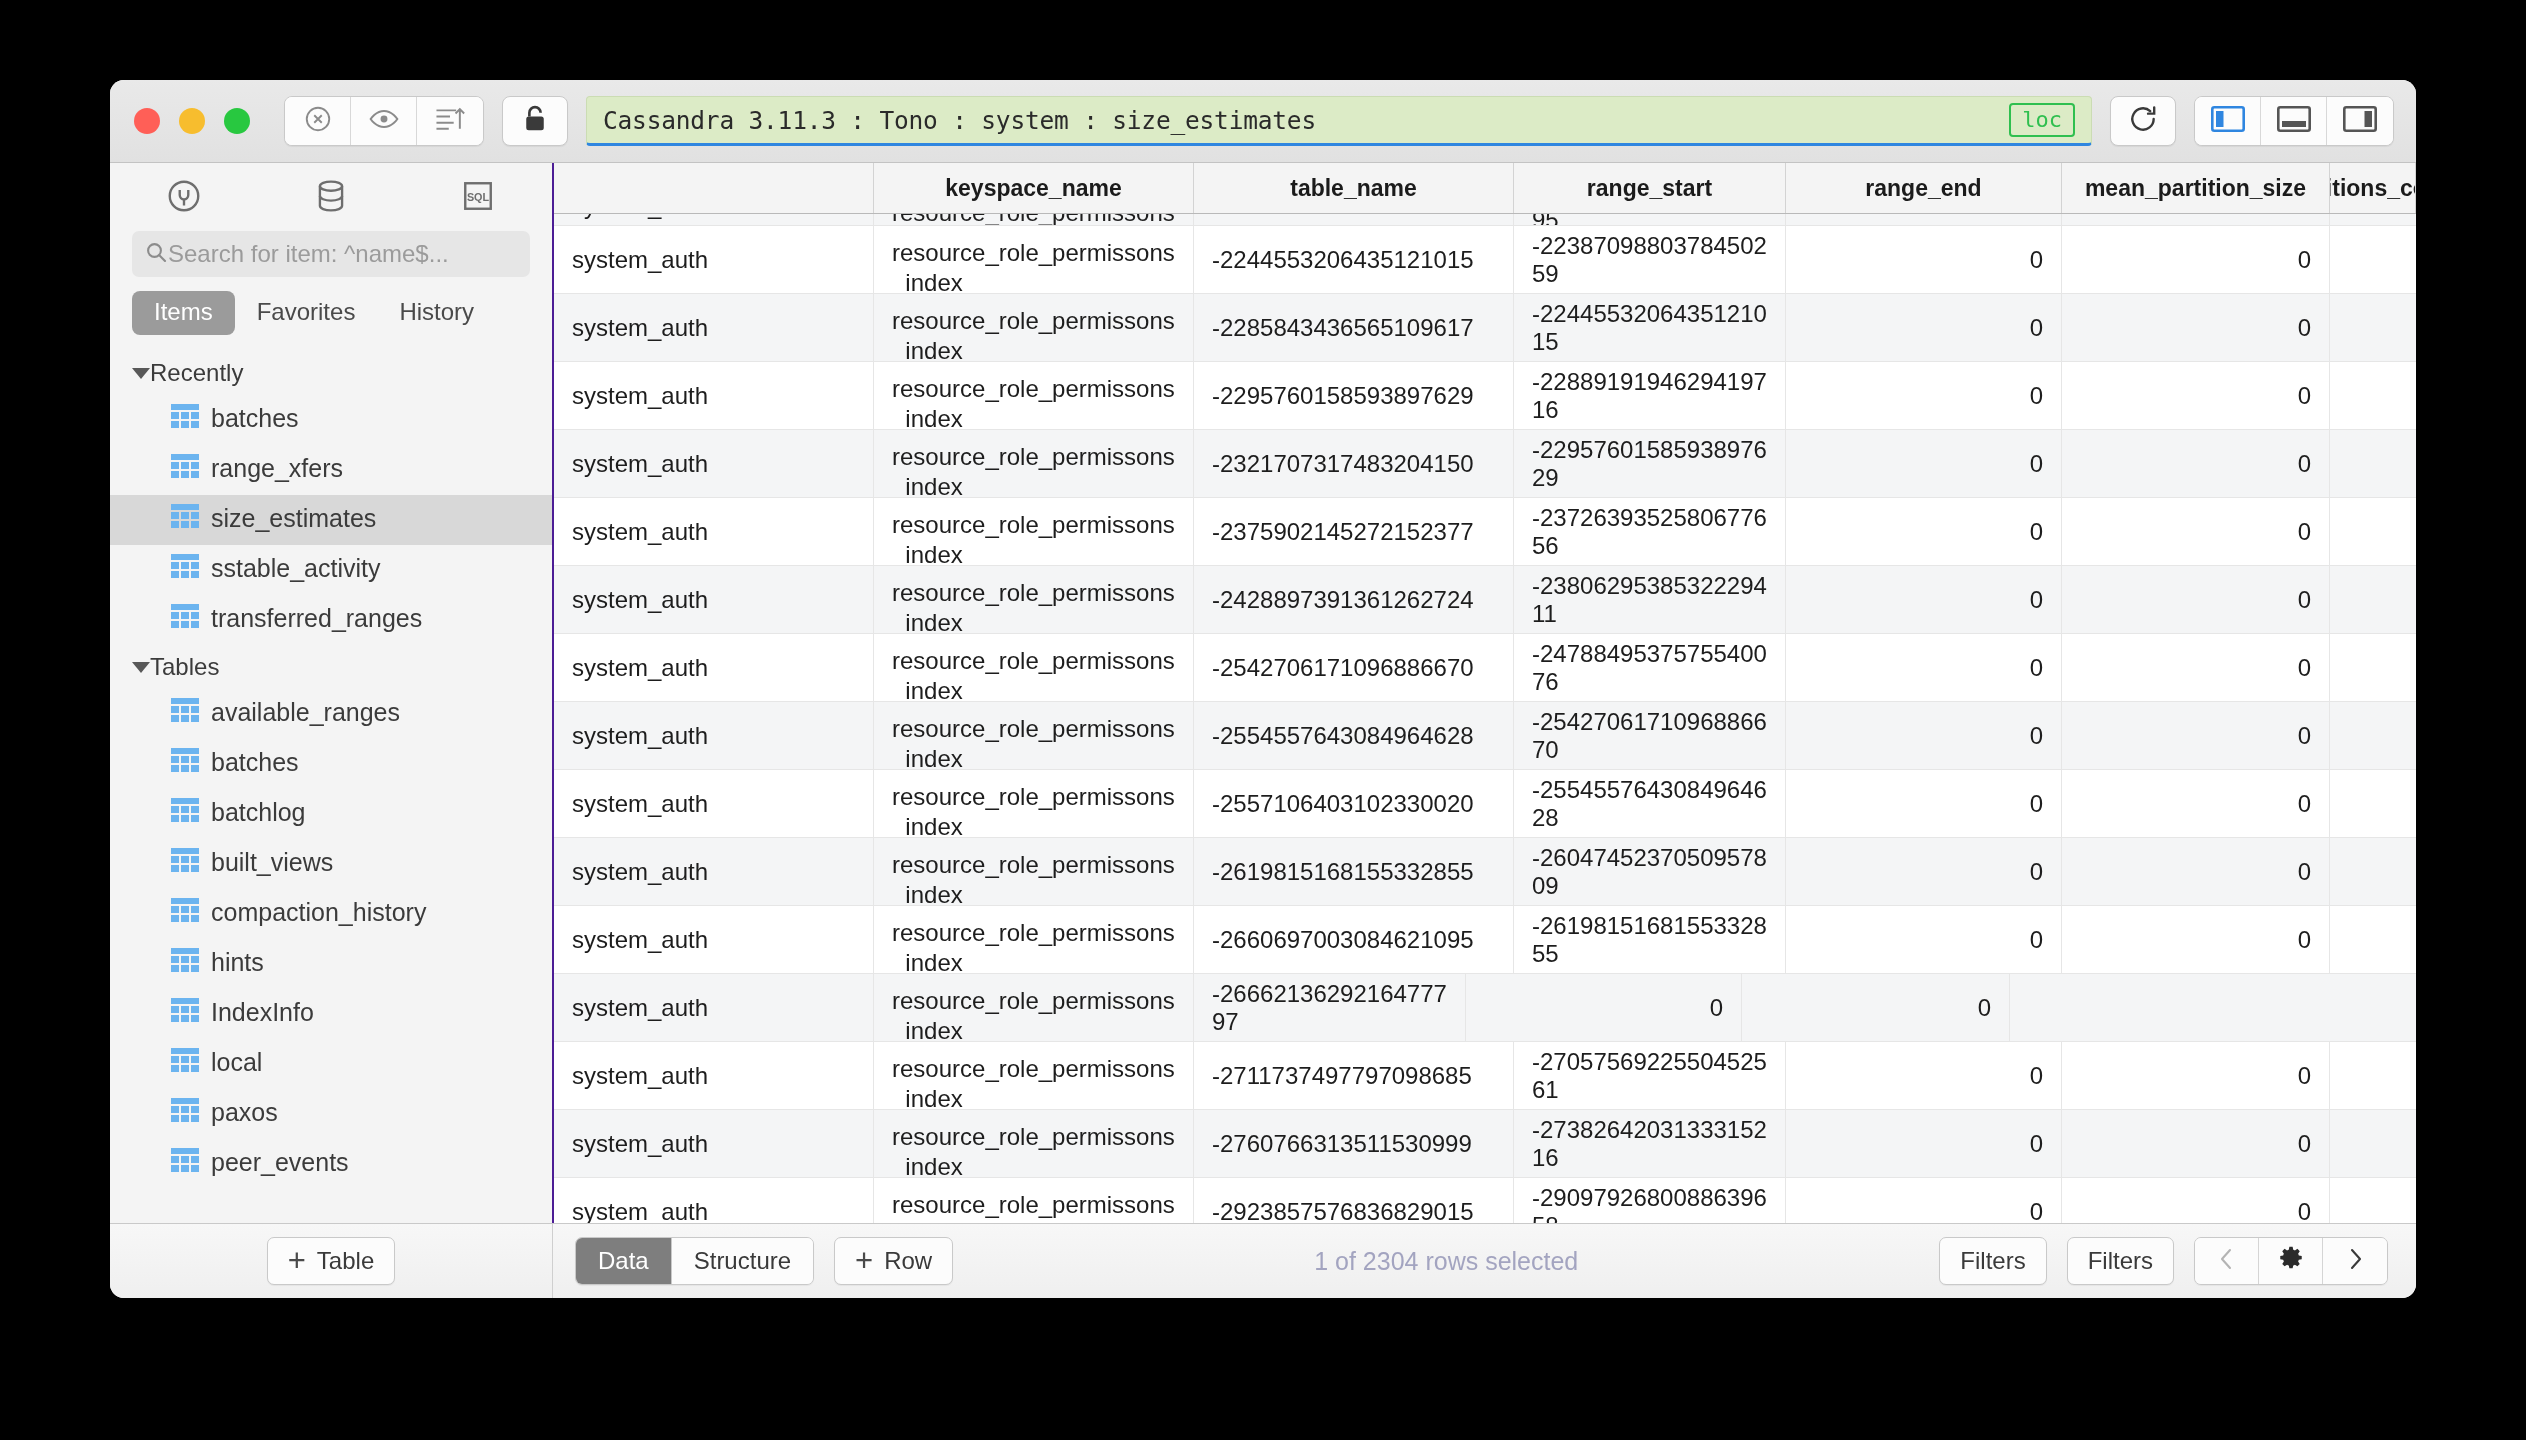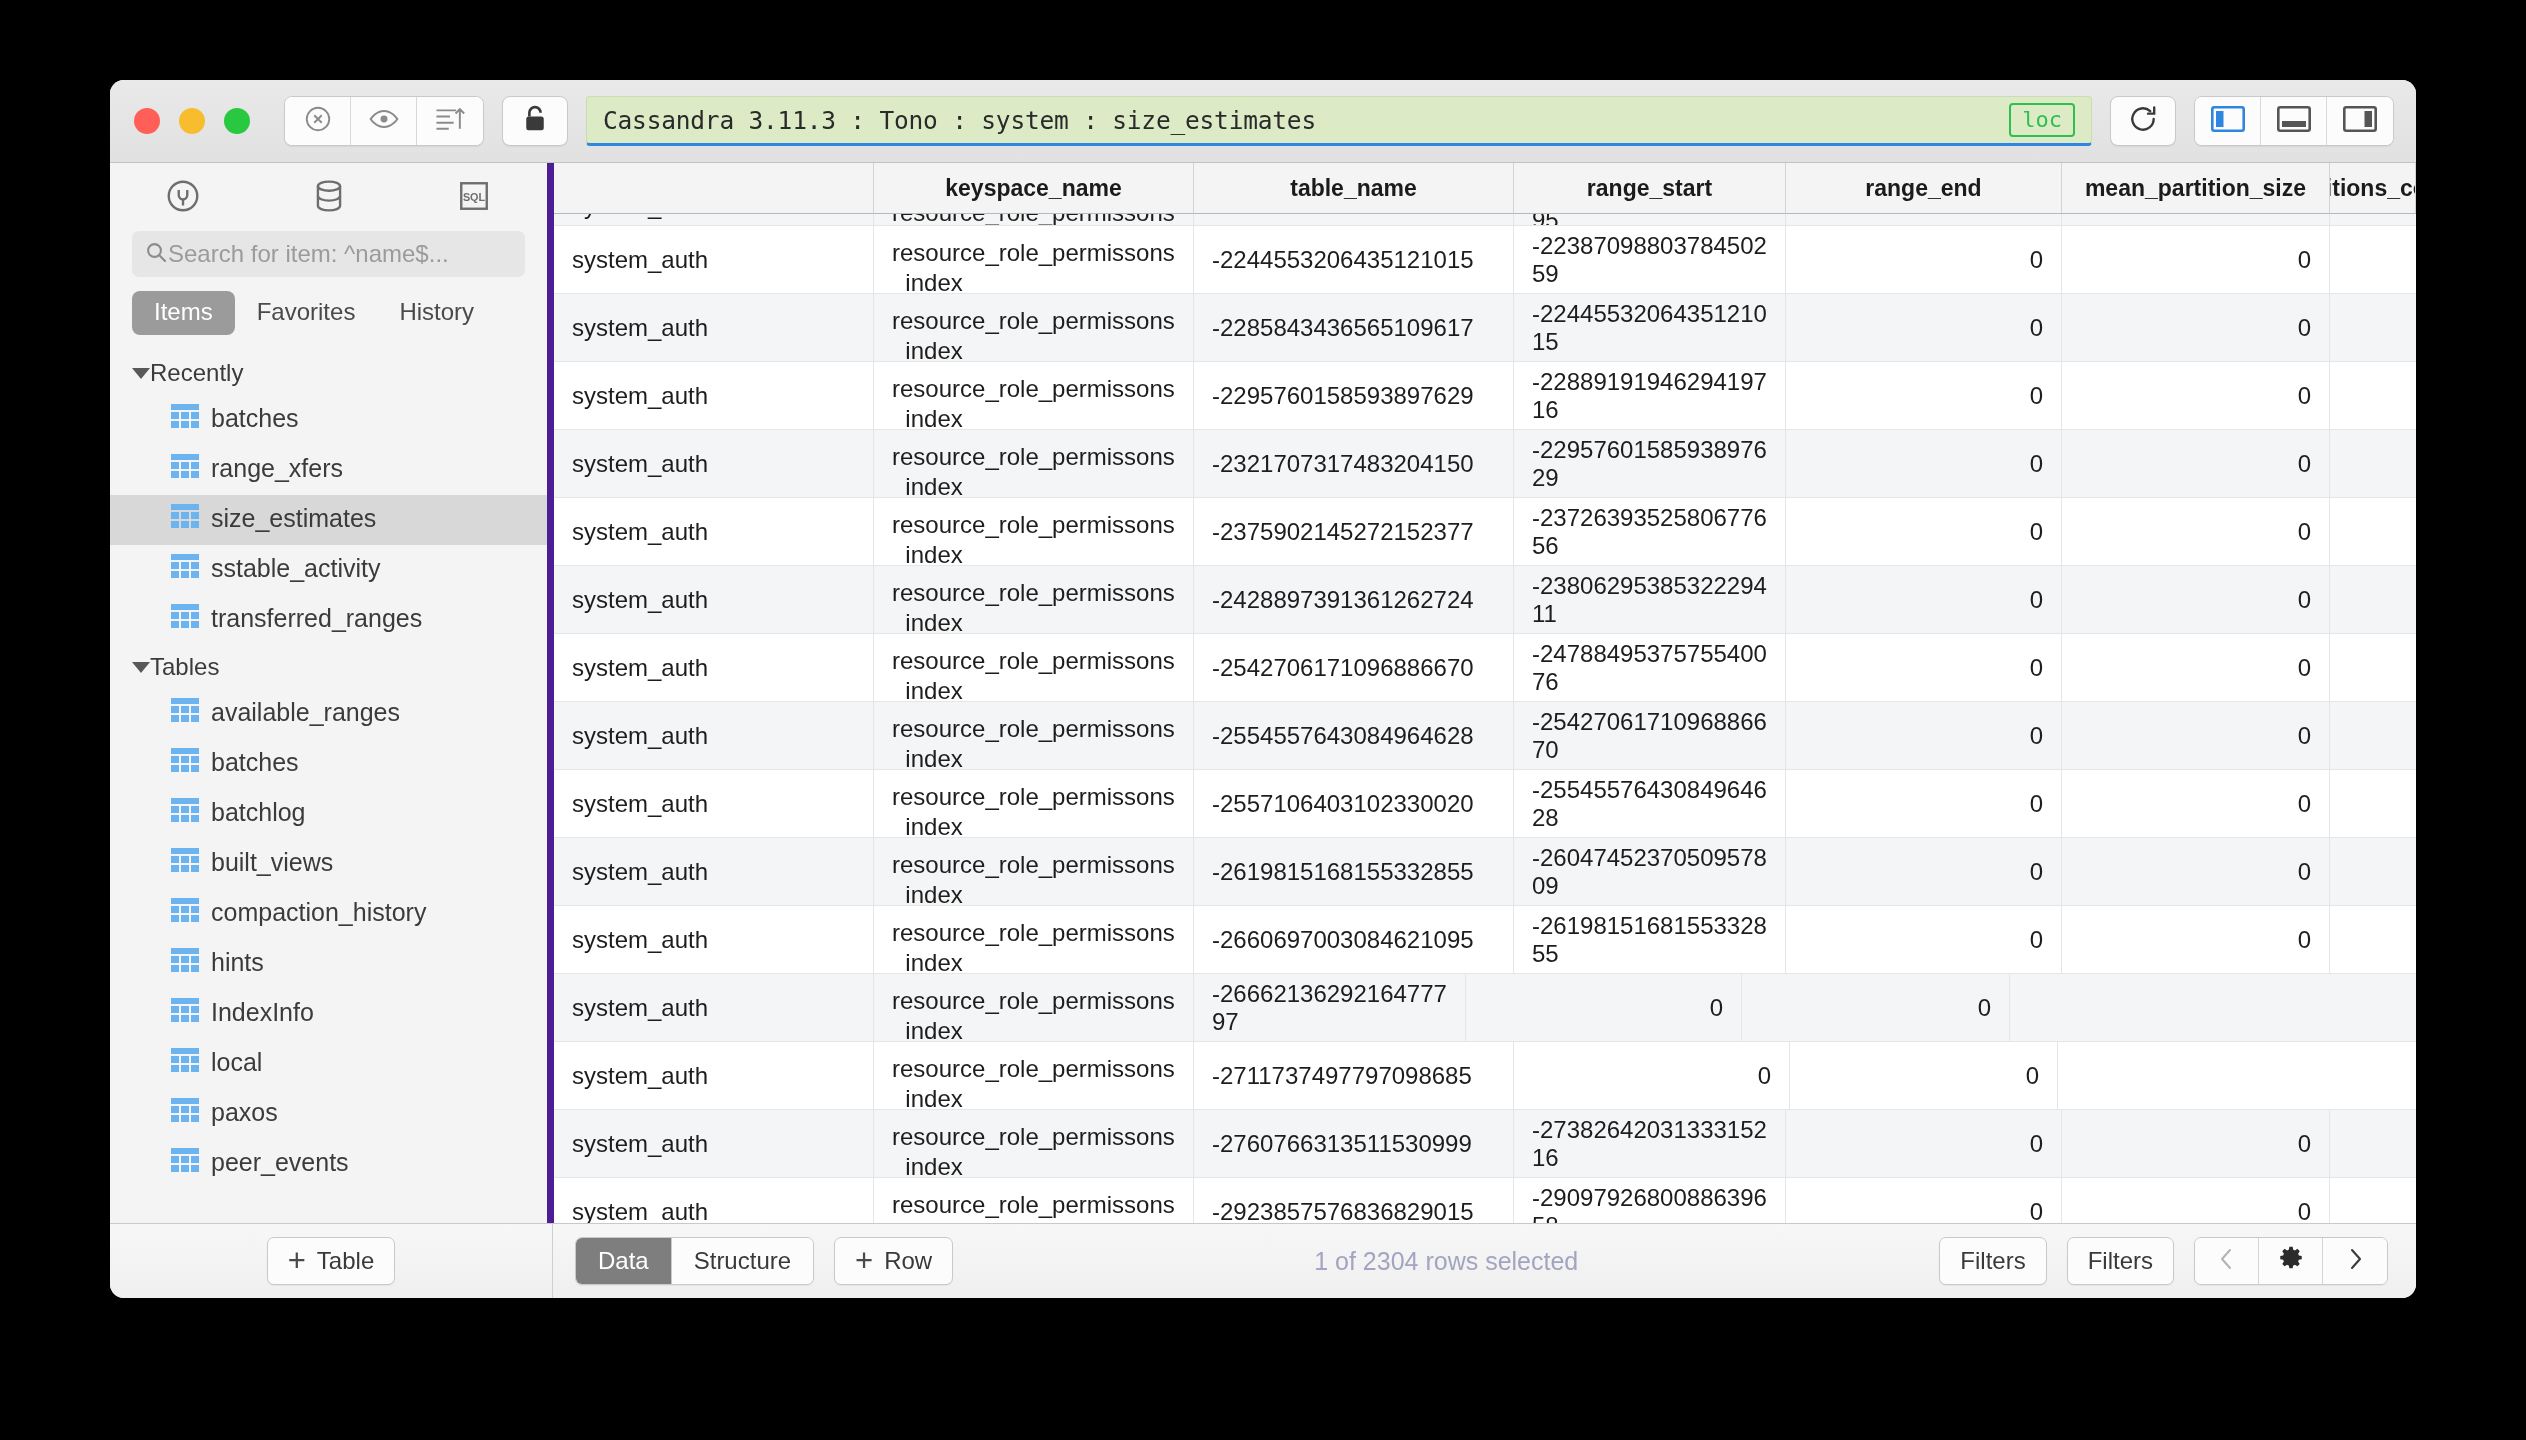--- a/index.html
+++ b/index.html
@@ -102,21 +102,21 @@
   .layout-btn { width:66px; height:100%; display:flex; align-items:center; justify-content:center; border-right:1px solid #d8d8d8; background:#fcfcfc; }
   .layout-btn:last-child { border-right:none; }
 
   
   #body { flex: 1 1 auto; display: flex; min-height: 0; }
 
   
   #sidebar {
     flex: 0 0 444px;
     background: #f4f4f4;
-    border-right: 7px solid #4c1d95;
+    border-right: 2px solid #4c1d95;
     display: flex;
     flex-direction: column;
     min-height: 0;
   }
   #sidebar-icons {
     display: flex;
     height: 64px;
     align-items: center;
     padding: 6px 0 0;
   }
@@ -717,20 +717,21 @@
             <div class="gr-cell c1 wrap">resource_role_permissons_index</div>
             <div class="gr-cell c3">-2666213629216477797</div>
             <div class="gr-cell c4 num">0</div>
             <div class="gr-cell c5 num">0</div>
             <div class="gr-cell" style="flex: 1 1 auto;"></div>
           </div>
           <div class="grid-row odd" style="height: 68px;">
             <div class="gr-cell c0">system_auth</div>
             <div class="gr-cell c1 wrap">resource_role_permissons_index</div>
             <div class="gr-cell c2">-2711737497797098685</div>
+            <div class="gr-cell c3">-2705756922550452561</div>
             <div class="gr-cell c4 num">0</div>
             <div class="gr-cell c5 num">0</div>
             <div class="gr-cell" style="flex: 1 1 auto;"></div>
           </div>
           <div class="grid-row even" style="height: 68px;">
             <div class="gr-cell c0">system_auth</div>
             <div class="gr-cell c1 wrap">resource_role_permissons_index</div>
             <div class="gr-cell c2">-2760766313511530999</div>
             <div class="gr-cell c3">-2738264203133315216</div>
             <div class="gr-cell c4 num">0</div>

